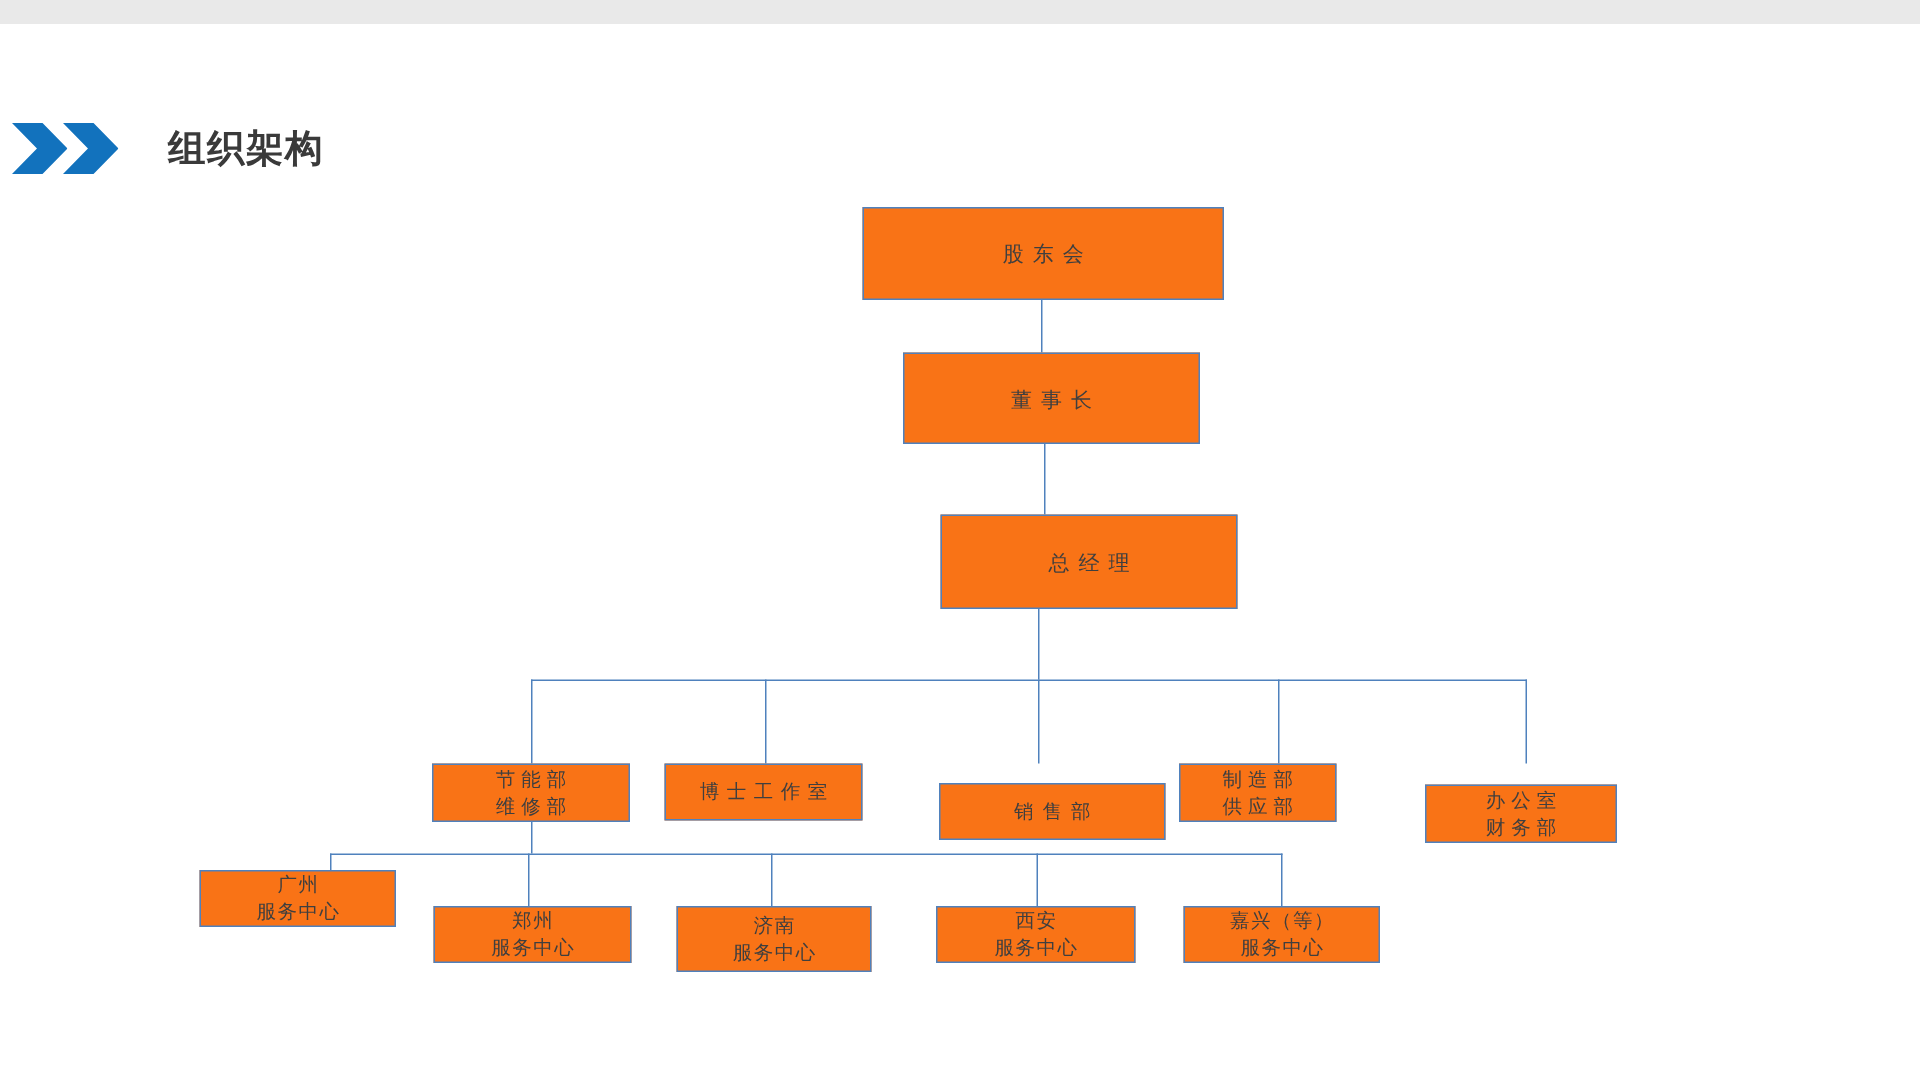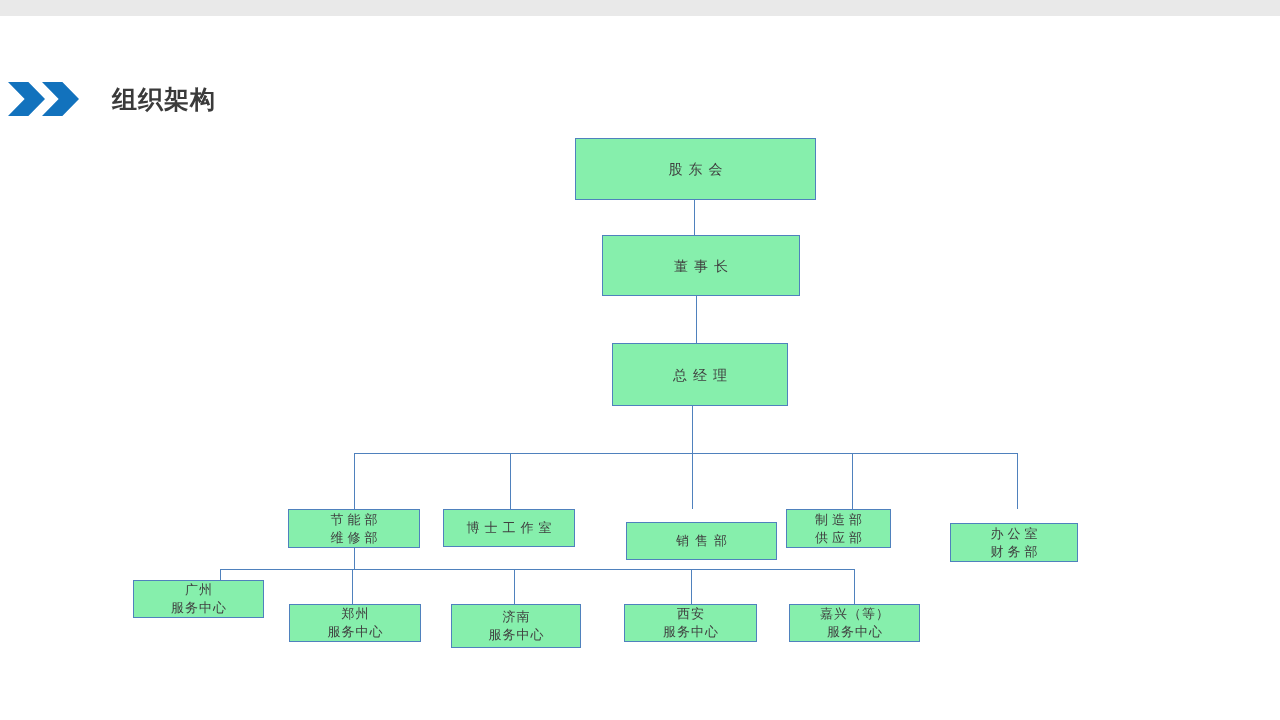--- a/index.html
+++ b/index.html
@@ -23,21 +23,21 @@
     clip-path:polygon(0 0,55% 0,100% 50%,55% 100%,0 100%,45% 50%);
   }
   .chev.c1{left:8px;}
   .chev.c2{left:42px;}
   .page-title{
     position:absolute;left:112px;top:66px;height:34px;line-height:34px;
     font-size:25px;font-weight:bold;color:var(--title-color);letter-spacing:1px;
   }
   
   .node{
-    position:absolute;background:#86efac;border:1.5px solid var(--box-border-color);
+    position:absolute;background:#f97316;border:1.5px solid var(--box-border-color);
     display:flex;flex-direction:column;align-items:center;justify-content:center;
     color:var(--text-color);text-align:center;
   }
   .node .nl{white-space:nowrap;}
   .f14 .nl{font-size:14px;line-height:20px;}
   .f13 .nl{font-size:13px;line-height:18px;}
   .ls6{letter-spacing:6px;text-indent:6px;}
   .ls5{letter-spacing:5px;text-indent:5px;}
   .ls4{letter-spacing:4px;text-indent:4px;}
   .ls1{letter-spacing:1px;text-indent:1px;}
@@ -73,21 +73,21 @@
   <div class="cline v" style="left:514px;top:553px;height:35px"></div>
   <div class="cline v" style="left:691px;top:553px;height:35px"></div>
   <div class="cline v" style="left:854px;top:553px;height:35px"></div>
 
   <div class="node f14" style="left:575px;top:122px;width:241px;height:62px">
     <div class="nl ls6">股东会</div>
   </div>
   <div class="node f14" style="left:602px;top:219px;width:198px;height:61px">
     <div class="nl ls6">董事长</div>
   </div>
-  <div class="node f14" style="left:612px;top:327px;width:176px;height:63px">
+  <div class="node f14" style="left:627px;top:327px;width:198px;height:63px">
     <div class="nl ls6">总经理</div>
   </div>
 
   <div class="node f13" style="left:443px;top:493px;width:132px;height:38px">
     <div class="nl ls5">博士工作室</div>
   </div>
   <div class="node f13" style="left:288px;top:493px;width:132px;height:39px">
     <div class="nl ls4">节能部</div>
     <div class="nl ls4">维修部</div>
   </div>

